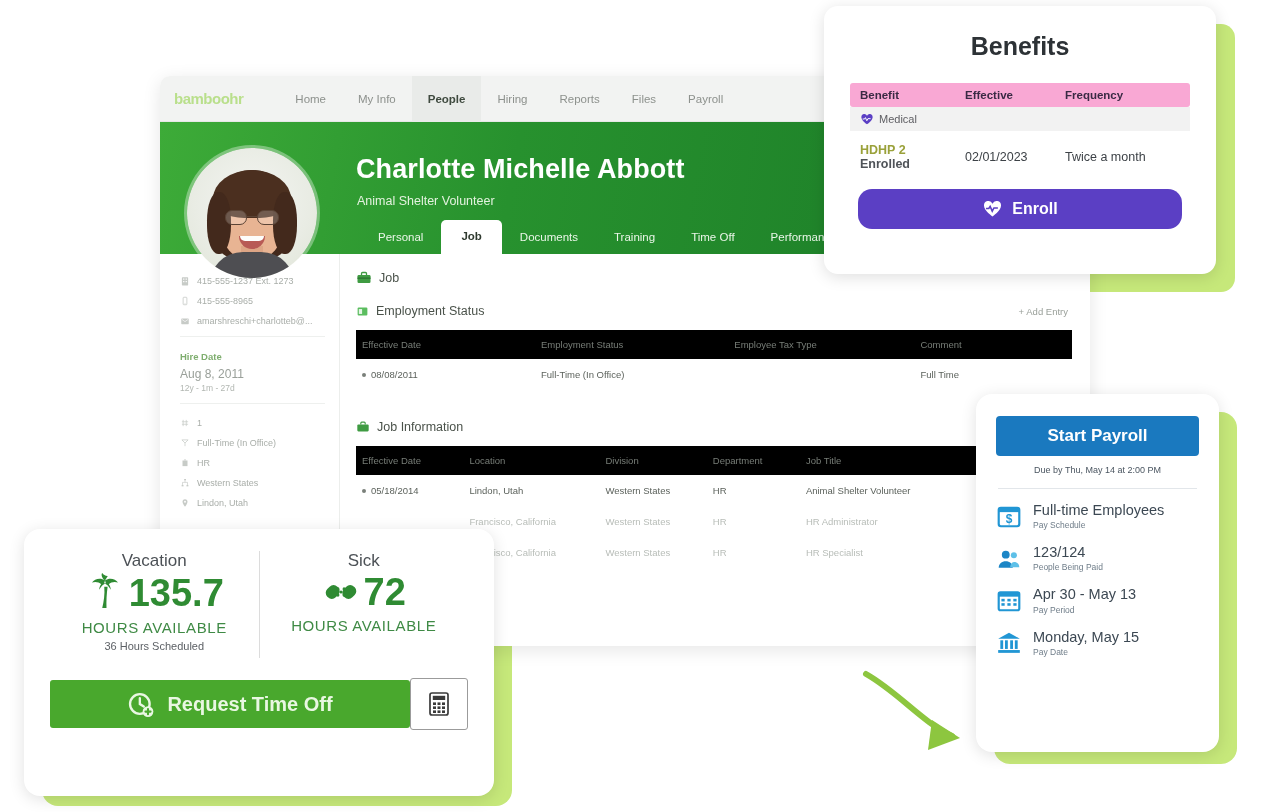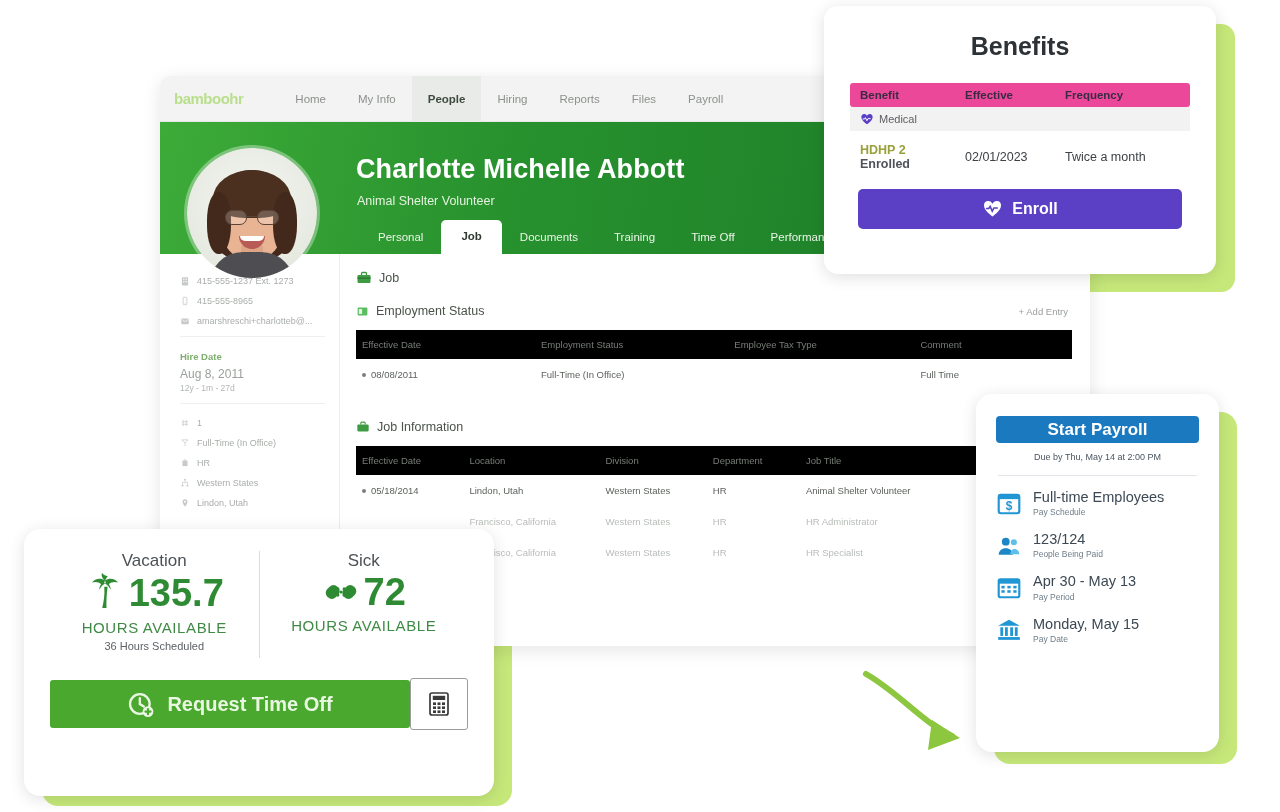--- a/index.html
+++ b/index.html
@@ -126,44 +126,44 @@
   
   #benefits-plate { left: 843px; top: 24px; width: 392px; height: 268px; }
   #benefits-card {
     position: absolute; left: 824px; top: 6px; width: 392px; height: 268px;
     background: #fff; border-radius: 14px; padding: 16px 26px 0;
     box-shadow: 0 3px 16px rgba(0,0,0,.13);
   }
   #benefits-title { text-align: center; font-size: 25px; color: #2d3236; font-weight: bold; margin-top: 10px; }
   #ben-head {
     display: grid; grid-template-columns: 1.05fr 1fr 1.15fr;
-    background: #ec4899; border-radius: 3px; margin-top: 22px; padding: 6px 10px;
+    background: #f9a8d4; border-radius: 3px; margin-top: 22px; padding: 6px 10px;
   }
   #ben-head span { font-size: 11.5px; color: #3a2a44; font-weight: bold; }
   #ben-sub { background: #f2f2f2; padding: 5px 10px; display: flex; align-items: center; gap: 5px; }
   #ben-sub span { font-size: 11px; color: #5e5e63; }
   #ben-row { display: grid; grid-template-columns: 1.05fr 1fr 1.15fr; padding: 12px 10px 0; align-items: center; }
   .ben-plan { font-size: 12.5px; color: #9aa13a; font-weight: bold; line-height: 1.15; }
   .ben-plan small { display: block; color: #4f5358; font-weight: bold; font-size: 12.5px; }
   .ben-cell { font-size: 12.5px; color: #3d4247; }
   #enroll-btn {
-    margin: 17px 8px 0; height: 40px; background: #5b3fc4; border-radius: 5px;
+    margin: 17px 8px 0; height: 40px; background: #5b3fc4; border-radius: 14px;
     display: flex; align-items: center; justify-content: center; gap: 9px;
     color: #fff; font-size: 16px; font-weight: bold; cursor: pointer;
   }
 
   
   #payroll-plate { left: 994px; top: 412px; width: 243px; height: 352px; border-radius: 16px; }
   #payroll-card {
     position: absolute; left: 976px; top: 394px; width: 243px; height: 358px;
     background: #fff; border-radius: 16px; padding: 22px 20px 0;
     box-shadow: 0 3px 16px rgba(0,0,0,.12);
   }
   #start-payroll {
-    height: 27px; background: #1a79bf; border-radius: 4px;
+    height: 40px; background: #1a79bf; border-radius: 4px;
     display: flex; align-items: center; justify-content: center;
     color: #fff; font-size: 17px; font-weight: bold; cursor: pointer;
   }
   #due-by { text-align: center; font-size: 9px; color: #4a5560; margin-top: 9px; filter: blur(.2px); }
   #pay-div { height: 1px; background: #e2e6ea; margin: 13px 2px 14px; }
   .pay-row { display: flex; align-items: center; gap: 11px; margin-bottom: 15px; }
   .pay-ico { width: 26px; height: 26px; flex: 0 0 26px; }
   .pay-main { font-size: 14.5px; color: #3c4853; line-height: 1.05; }
   .pay-sub { font-size: 8.5px; color: #6f7d89; margin-top: 2px; }
 

